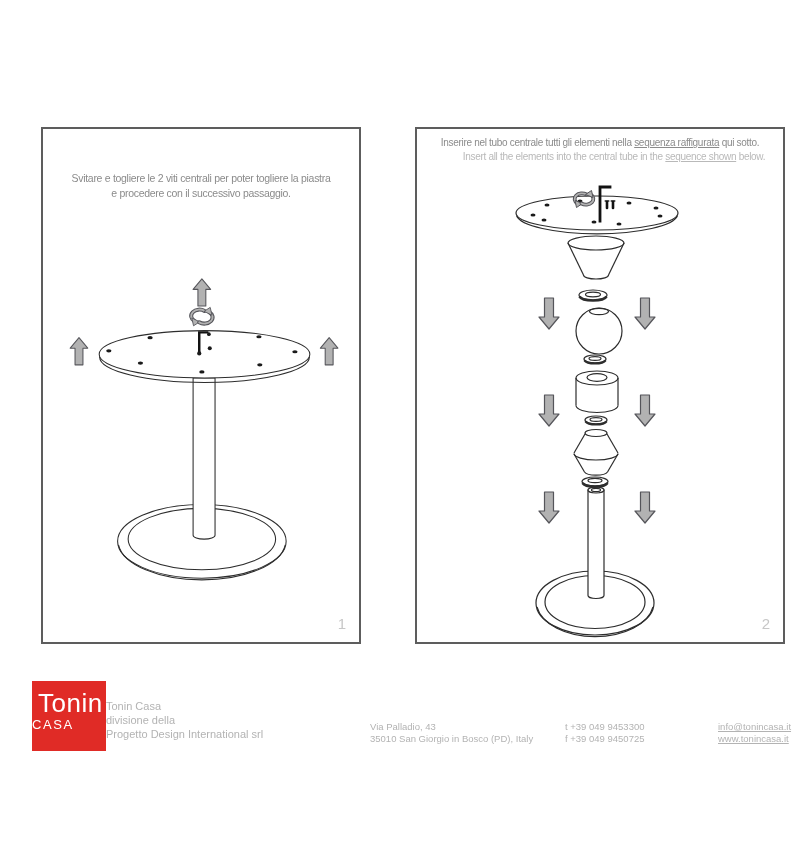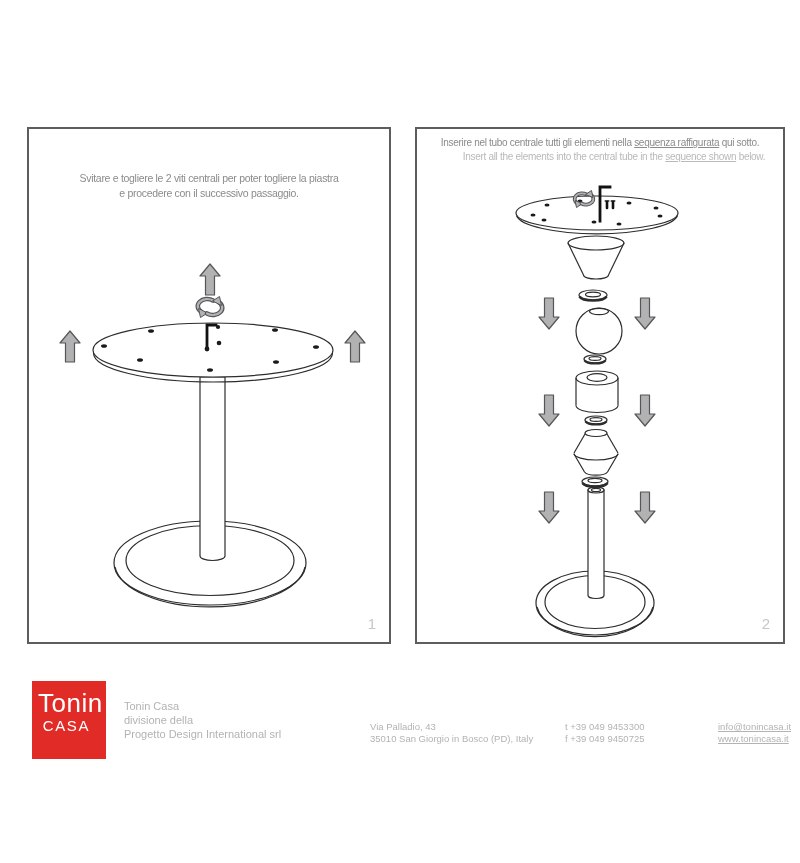--- a/index.html
+++ b/index.html
@@ -1,20 +1,20 @@
 <!DOCTYPE html>
 <html><head>
 <meta charset="utf-8">
 <style>
   html,body{margin:0;padding:0;background:#fff;}
   .sheet{position:relative;width:800px;height:863px;background:#fff;overflow:hidden;
          font-family:"Liberation Sans", sans-serif;}
   .panel{position:absolute;top:115px;height:517px;border:2px solid #5d5d5d;
          box-sizing:border-box;background:#fff;margin-top:12px;}
-  .panel-1{left:27px;width:364px;}
+  .panel-1{left:41px;width:320px;}
   .panel-2{left:415px;width:370px;}
   .panel svg{position:absolute;left:0;top:0;width:100%;height:100%;}
   .instr{position:absolute;left:0;right:0;text-align:center;z-index:2;}
   .instr-1{top:42px;font-size:10.5px;line-height:14.5px;letter-spacing:-0.3px;}
   .instr-2{top:7px;font-size:10px;line-height:13.5px;letter-spacing:-0.3px;}
   .txt-it{color:#8b8b8b;}
   .txt-en{color:#b9b9b9;padding-left:28px;}
   .pre-line{white-space:pre-line;}
   .uline{text-decoration:underline;}
   .pagenum{position:absolute;right:13px;bottom:10px;font-size:15px;color:#c7c7c7;z-index:2;}
@@ -22,25 +22,25 @@
   .ln{fill:none;stroke:#2d2d2d;stroke-width:1.2;}
   .lnf{fill:#fff;stroke:#2d2d2d;stroke-width:1.2;}
   .hole{fill:#1a1a1a;stroke:none;}
   .arrow{fill:#b2b2b2;stroke:#55555a;stroke-width:1.2;stroke-linejoin:round;}
   .rot-under{fill:none;stroke:#55555a;stroke-width:4.6;stroke-linecap:round;}
   .rot-over{fill:none;stroke:#b2b2b2;stroke-width:2.2;stroke-linecap:round;}
   .rot-head{fill:#b2b2b2;stroke:#55555a;stroke-width:1;stroke-linejoin:round;}
   .key{fill:none;stroke:#121212;stroke-width:2.8;stroke-linecap:square;}
   .screw{stroke:#121212;stroke-linecap:round;}
   
-  .logo{position:absolute;left:32px;top:681px;width:74px;height:78px;background:#e02b26;color:#fff;}
+  .logo{position:absolute;left:32px;top:681px;width:74px;height:70px;background:#e02b26;color:#fff;}
   .logo-main{font-size:26px;padding:9px 0 0 6px;letter-spacing:0.5px;line-height:26px;}
-  .logo-sub{font-size:15px;text-align:right;padding-right:16px;letter-spacing:1.6px;margin-top:1px;}
+  .logo-sub{font-size:13px;padding-right:16px;letter-spacing:1.6px;margin-top:1px;}
   .f-block{position:absolute;color:#b3b3b3;}
-  .f-company{left:124px;top:699px;font-size:11px;line-height:14px;}
+  .f-company{left:106px;top:699px;font-size:11px;line-height:14px;}
   .f-addr{left:370px;top:721px;font-size:9.5px;line-height:11.5px;}
   .f-tel{left:565px;top:721px;font-size:9.5px;line-height:11.5px;}
   .f-web{left:718px;top:721px;font-size:9.5px;line-height:12px;text-decoration:underline;}
 </style>
 </head>
 <body>
 
 <div class="sheet">
 
   <section class="panel panel-1">

